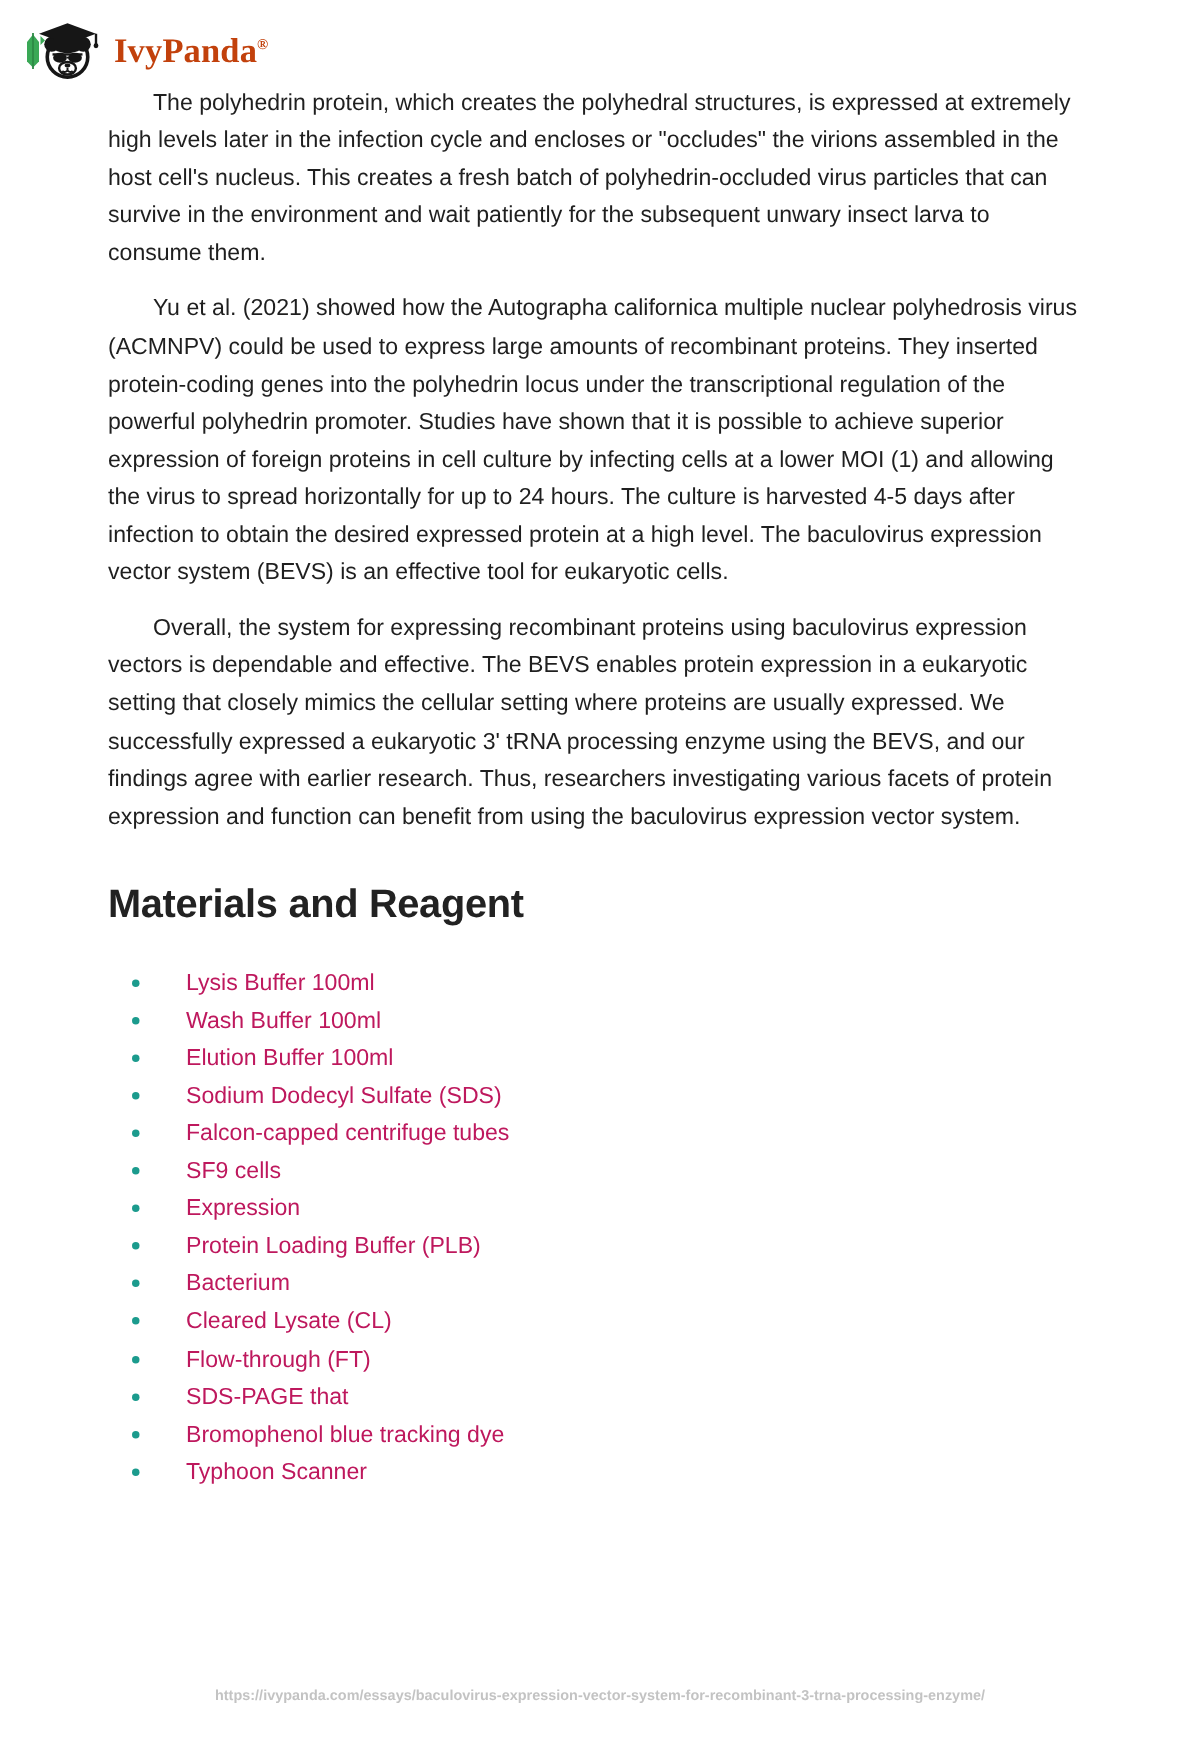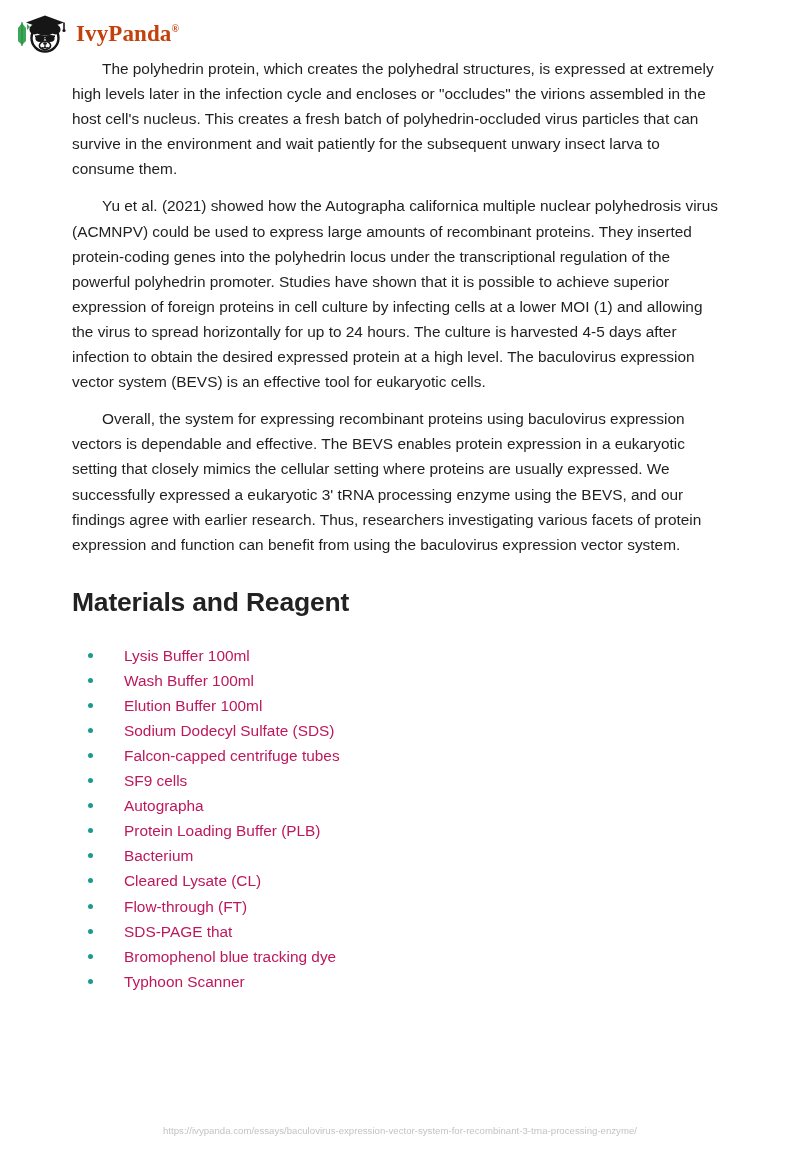--- a/index.html
+++ b/index.html
@@ -120,20 +120,21 @@
     left: 0;
     bottom: 22px;
     width: 800px;
     text-align: center;
   }
   .footer-url {
     font-size: 9.6px;
     color: #c3c3c3;
     letter-spacing: 0.02px;
     white-space: nowrap;
+    font-weight: bold;
   }
 </style>
 </head>
 <body>
 
 <div class="page-header">
 
   <div class="brand">
     <span class="brand-mark">
       <svg viewBox="0 0 56 48" width="56" height="48" aria-hidden="true">
@@ -177,21 +178,21 @@
 
   <h2 class="section-heading">Materials and Reagent</h2>
 
   <ul class="material-list">
     <li><span class="bullet"></span><span>Lysis Buffer 100ml</span></li>
     <li><span class="bullet"></span><span>Wash Buffer 100ml</span></li>
     <li><span class="bullet"></span><span>Elution Buffer 100ml</span></li>
     <li><span class="bullet"></span><span>Sodium Dodecyl Sulfate (SDS)</span></li>
     <li><span class="bullet"></span><span>Falcon-capped centrifuge tubes</span></li>
     <li><span class="bullet"></span><span>SF9 cells</span></li>
-    <li><span class="bullet"></span><span>Autographa</span></li>
+    <li><span class="bullet"></span><span>Expression</span></li>
     <li><span class="bullet"></span><span>Protein Loading Buffer (PLB)</span></li>
     <li><span class="bullet"></span><span>Bacterium</span></li>
     <li><span class="bullet"></span><span>Cleared Lysate (CL)</span></li>
     <li><span class="bullet"></span><span>Flow-through (FT)</span></li>
     <li><span class="bullet"></span><span>SDS-PAGE that</span></li>
     <li><span class="bullet"></span><span>Bromophenol blue tracking dye</span></li>
     <li><span class="bullet"></span><span>Typhoon Scanner</span></li>
   </ul>
 </div>
 

